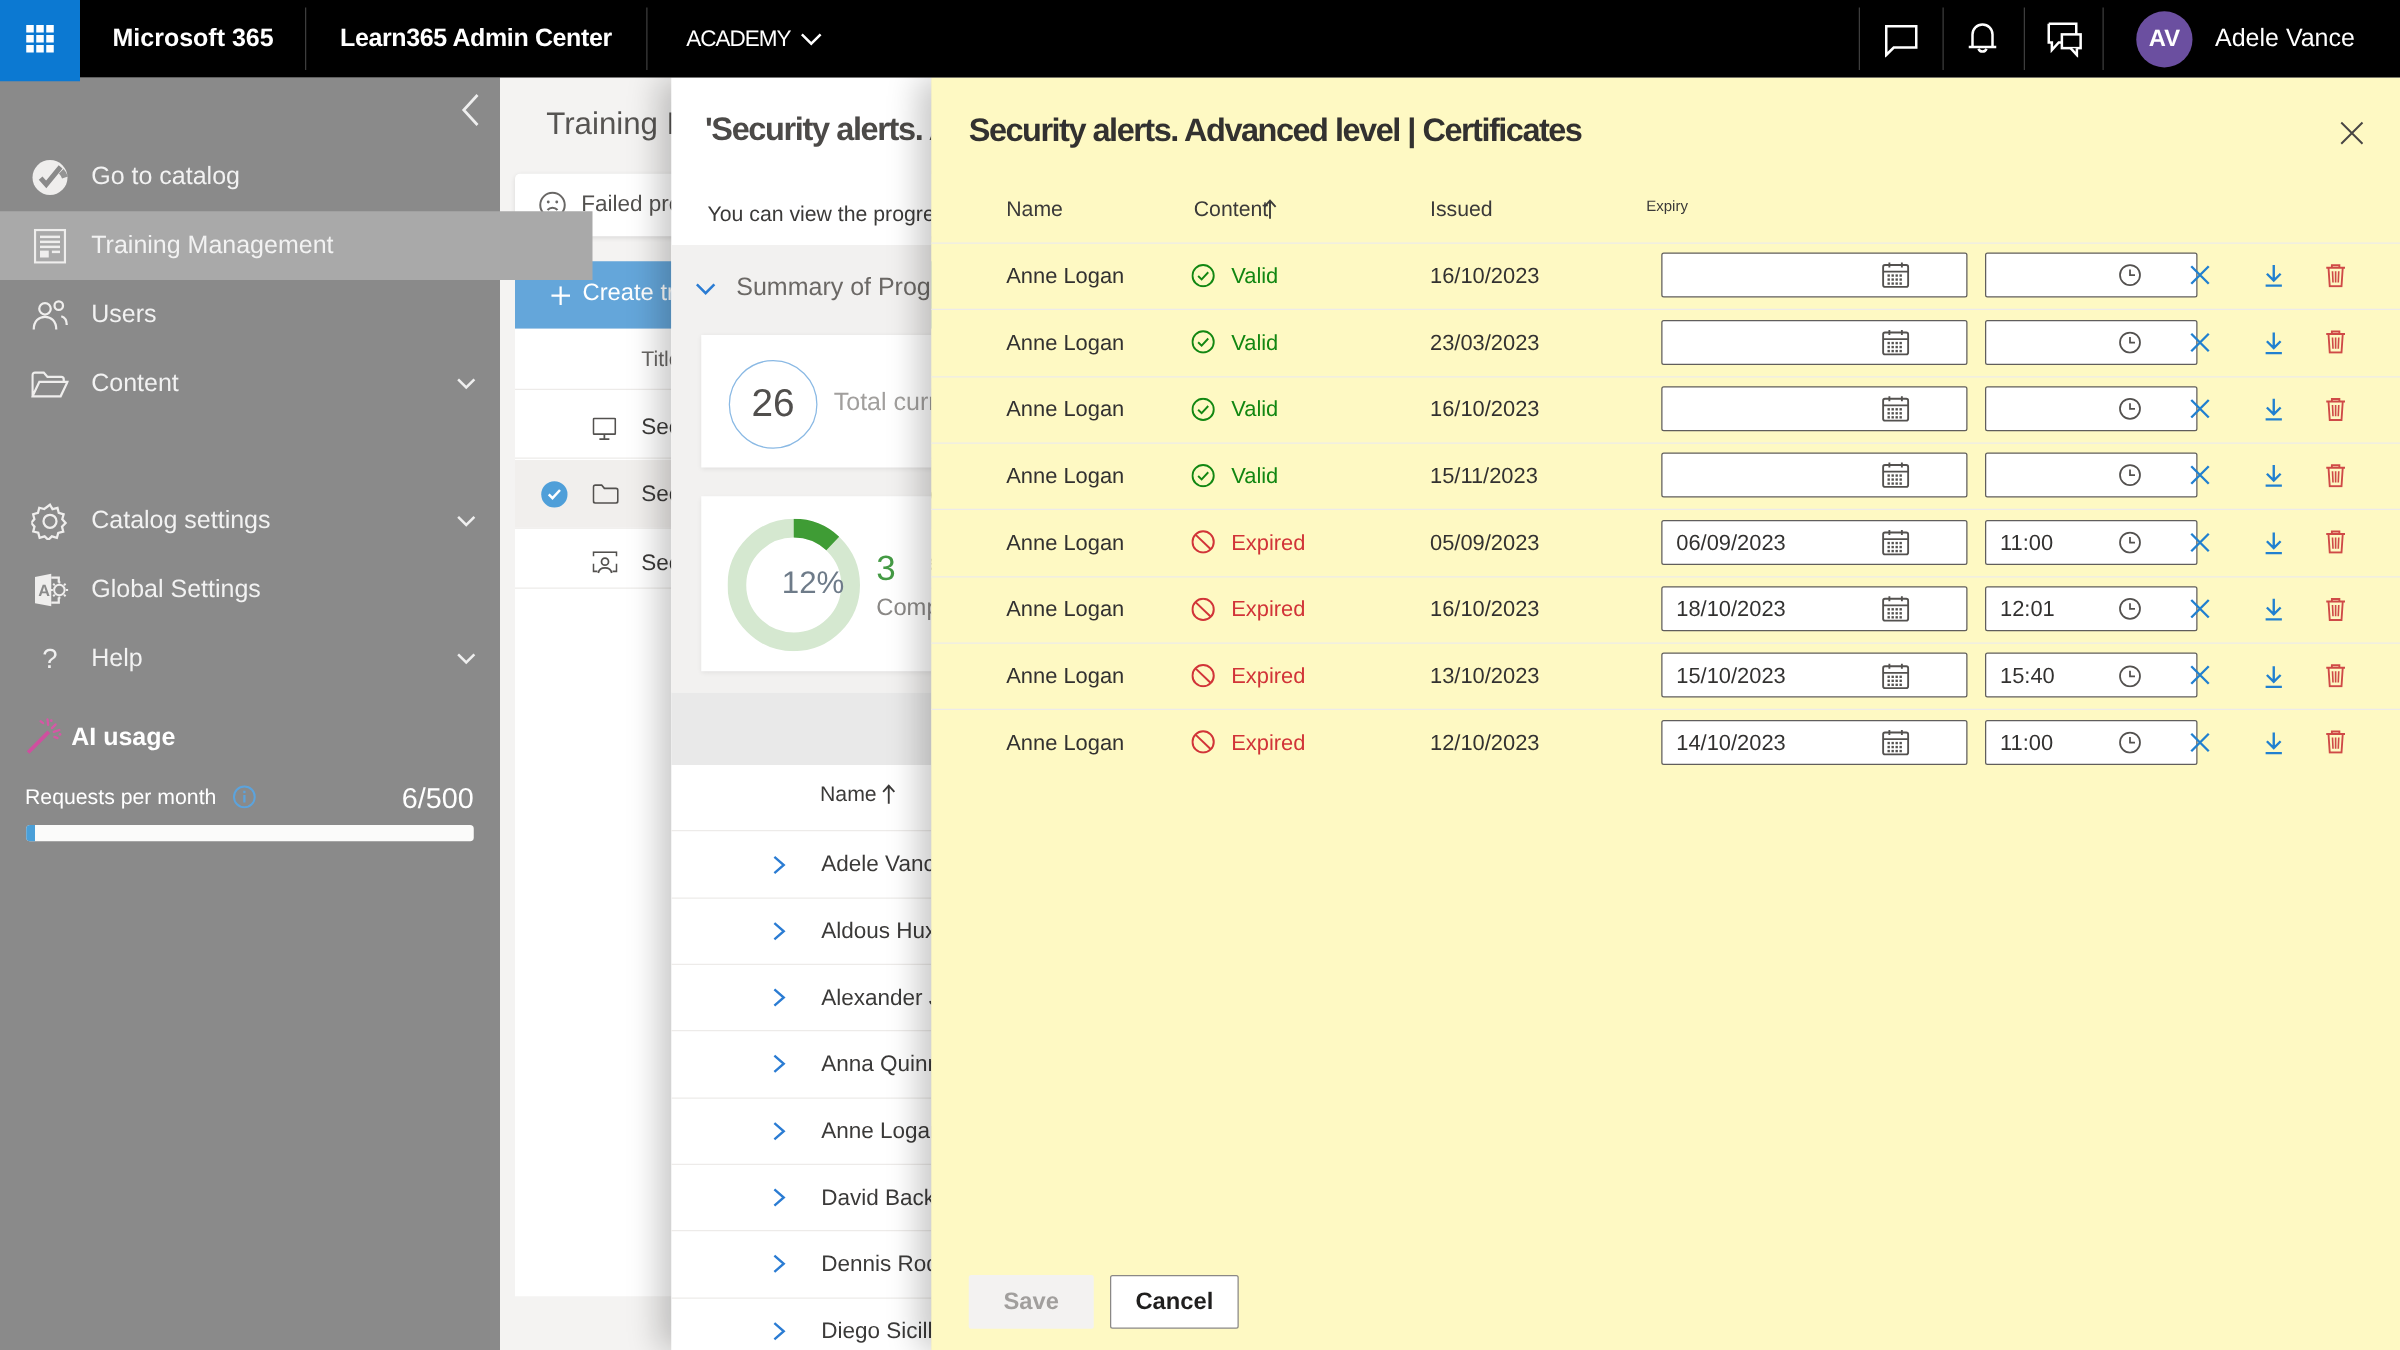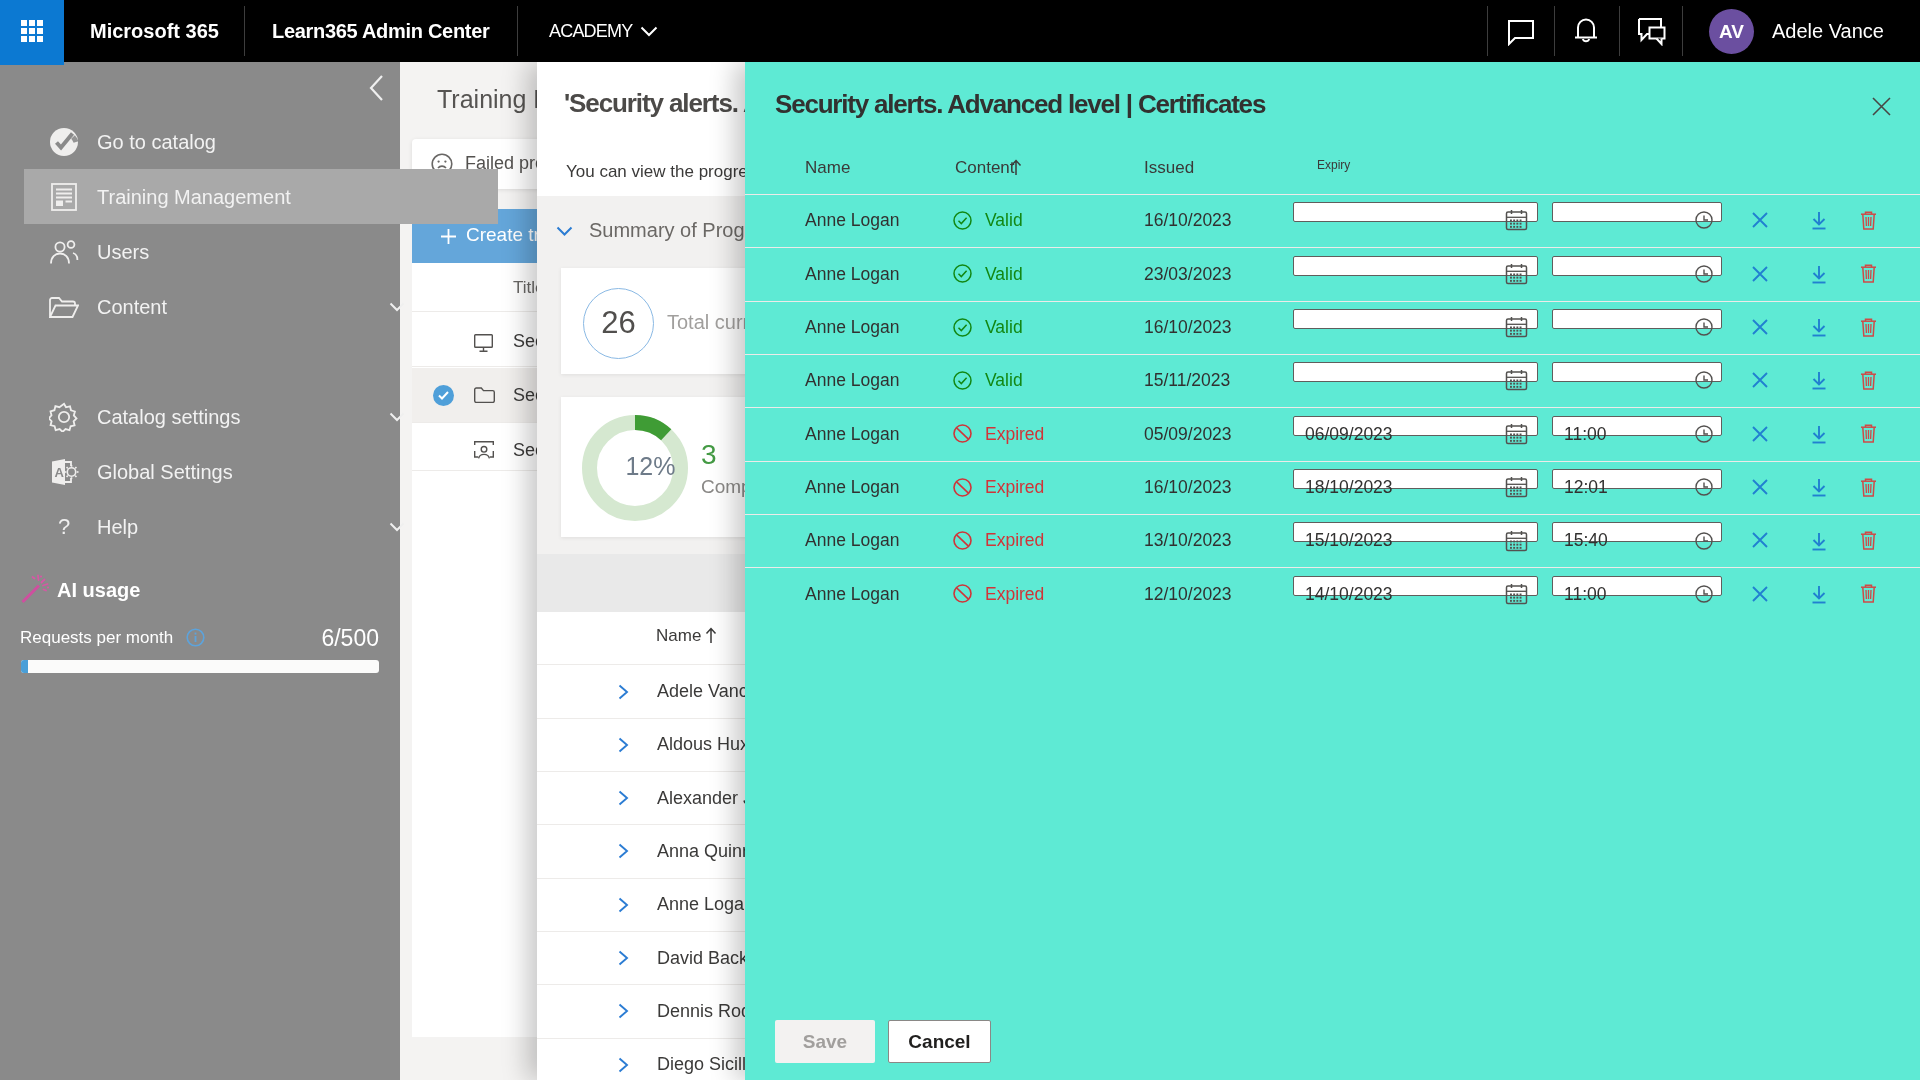--- a/index.html
+++ b/index.html
@@ -8,33 +8,33 @@
 
 #topbar { position:absolute; left:0; top:0; width:1920px; height:62px; background:#000; z-index:50; }
 #waffle { position:absolute; left:0; top:0; width:64px; height:65px; background:#0c79d2; z-index:60; }
 #waffle .grid { position:absolute; left:21px; top:20px; width:22px; height:22px;
   display:grid; grid-template-columns:6px 6px 6px; grid-template-rows:6px 6px 6px; gap:2px; }
 #waffle .grid i { background:#fff; display:block; }
 .tbsep { position:absolute; top:6px; width:1px; height:50px; background:#3d3d3d; }
 .tbtxt { position:absolute; color:#fff; top:0; height:62px; line-height:62px; }
 
 #sidebar { position:absolute; left:0; top:62px; width:400px; height:1018px; background:#8a8a8a; z-index:5; }
-.nav-item { position:absolute; left:0; width:474px; height:55px; color:#f2f2f2;margin-left:24px; }
+.nav-item { position:absolute; left:0; width:474px; height:55px; color:#f2f2f2; }
 .nav-item .lbl { position:absolute; left:73px; top:50%; transform:translateY(-50%); font-size:20px; }
 .nav-item .ico { position:absolute; left:40px; top:50%; transform:translate(-50%,-50%); }
 .nav-item .chev { position:absolute; left:365px; top:50%; transform:translateY(-50%); }
 .sel { background:#a9a9a9; }
 
 #content { position:absolute; left:400px; top:62px; width:1520px; height:1018px; background:#f4f3f2; z-index:1; overflow:hidden; }
 
 #panel1 { position:absolute; left:537px; top:62px; width:208px; height:1018px; background:#fff; z-index:10; overflow:hidden; box-shadow:-10px 0 24px rgba(0,0,0,0.22); }
-#panel2 { position:absolute; left:745px; top:62px; width:1175px; height:1018px; background:#5eead4; z-index:20; overflow:hidden; box-shadow:-10px 0 24px rgba(0,0,0,0.22); }
+#panel2 { position:absolute; left:745px; top:62px; width:1175px; height:1018px; background:#fef9c3; z-index:20; overflow:hidden; box-shadow:-10px 0 24px rgba(0,0,0,0.22); }
 .row-line { position:absolute; height:1px; background:#edebe9; }
 .cell { position:absolute; white-space:nowrap; }
-.inp { position:absolute; height:20px; border:1px solid #605e5c; border-radius:2px; background:#fff; font-size:17.5px; color:#323130; line-height:34px; padding-left:11px; }
+.inp { position:absolute; height:36px; border:1px solid #605e5c; border-radius:2px; background:#fff; font-size:17.5px; color:#323130; line-height:34px; padding-left:11px;margin-left:36px; }
 .btn { position:absolute; height:43px; border-radius:2px; font-weight:bold; font-size:19px; text-align:center; line-height:43px; }
 </style>
 </head>
 <body>
 
 <div id="topbar">
   <div id="waffle">
       <div class="grid">
         <i></i>
         <i></i>

